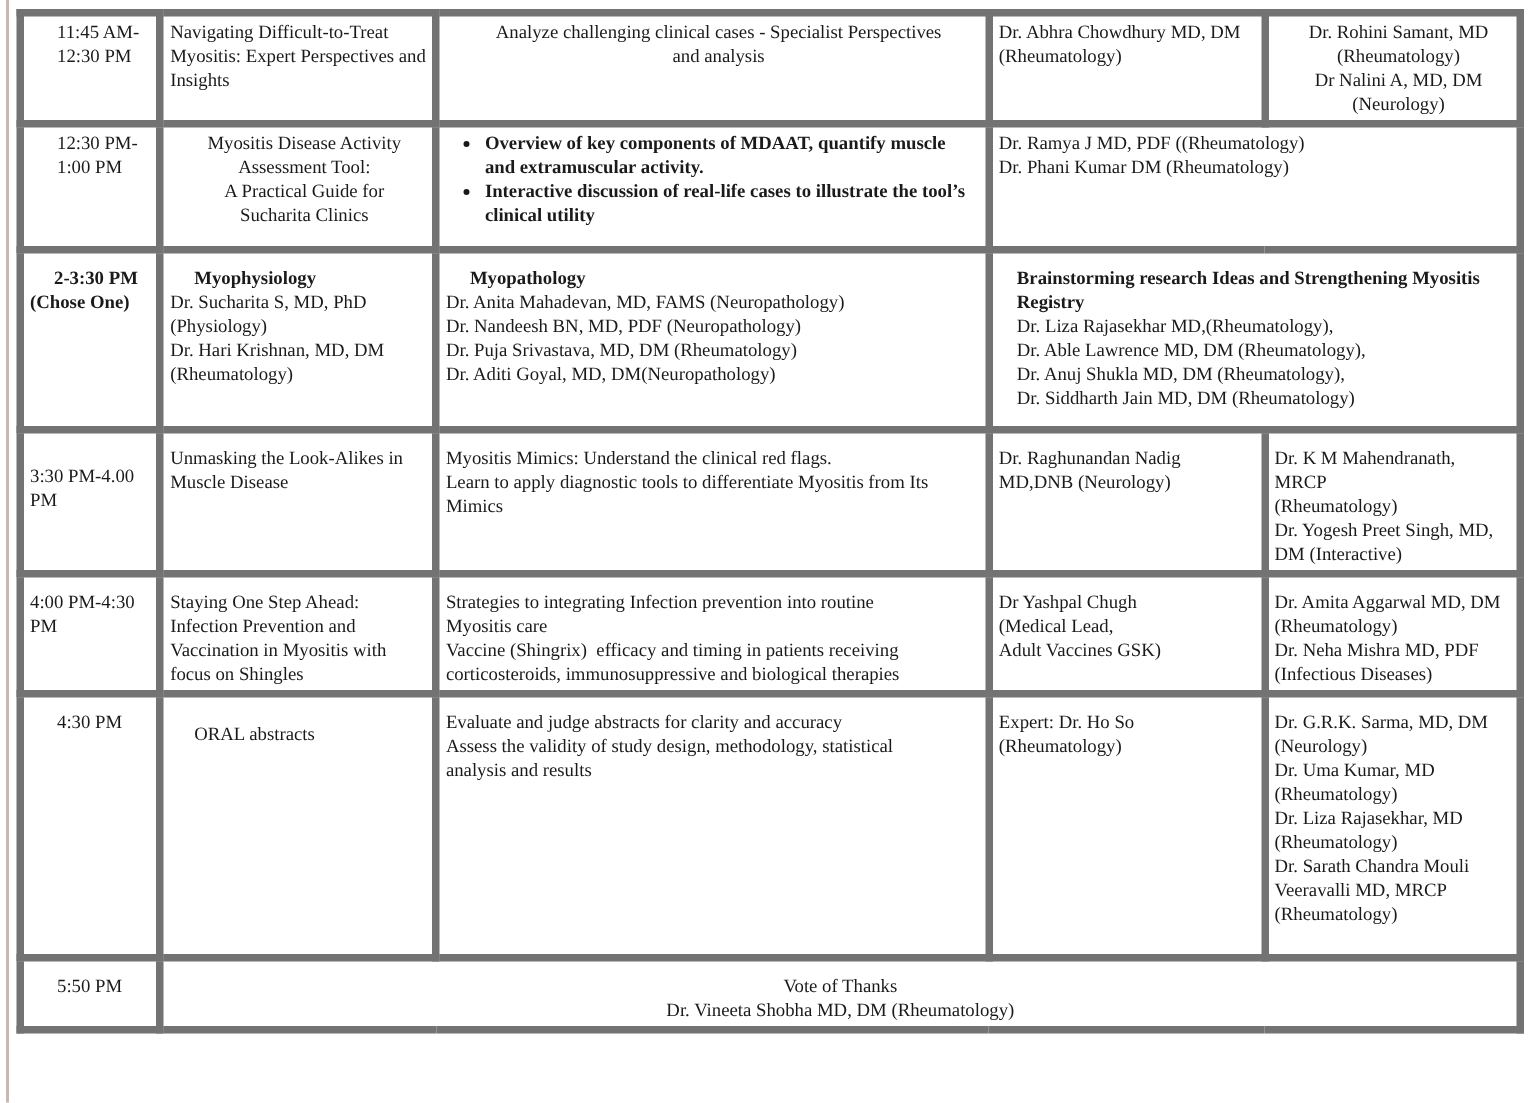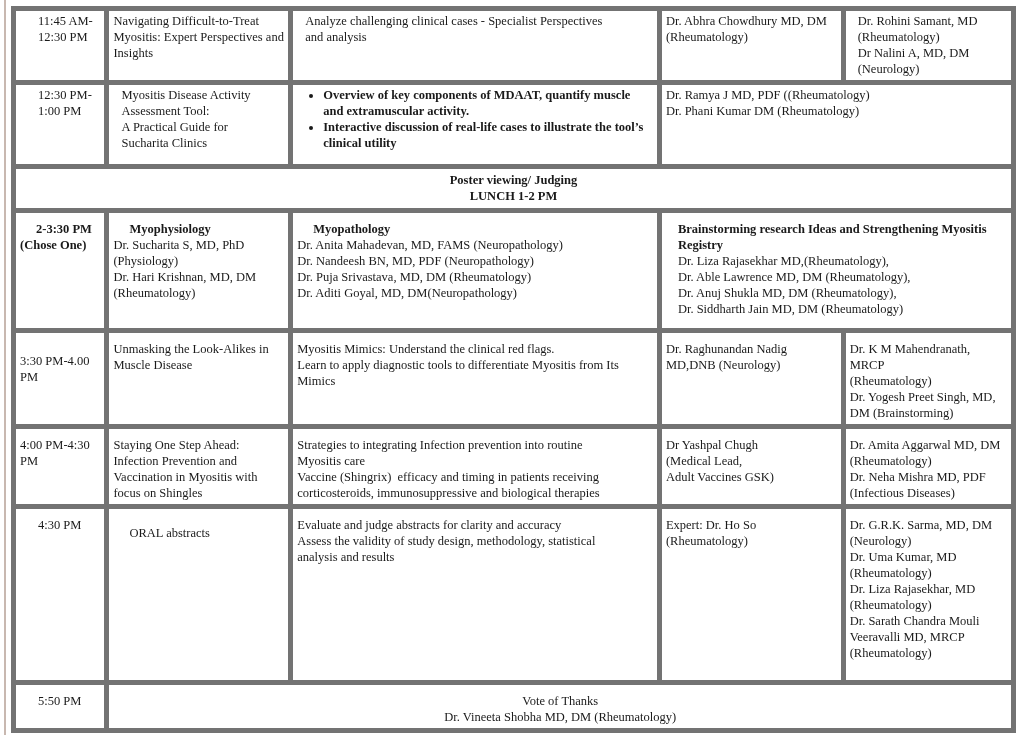--- a/index.html
+++ b/index.html
@@ -18,21 +18,21 @@
   }
   table.agenda td {
     border: 5px solid #737373; vertical-align: top; padding: 2px 4px 3px 4px;
   }
   .col-time { width: 90px; }
   .col-title { width: 177px; }
   .col-desc { width: 355px; }
   .col-fac1 { width: 177px; }
   .col-fac2 { width: 164px; }
   .time { padding-left: 22px !important; }
-  .indent { padding-left: 12px !important; }
+  .indent { padding-left: 12px !important; text-align: center; }
   .bold { font-weight: bold; }
   .center { text-align: center; }
   ul.bullets { margin: 0; padding-left: 26px; font-weight: bold; }
   ul.bullets li { margin: 0; }
   .line { display: block; }
   .nowrap { white-space: nowrap; overflow: visible; }
   .clip { overflow: hidden; white-space: nowrap; }
 </style>
 </head>
 <body>
@@ -87,26 +87,20 @@
         <li>Overview of key components of MDAAT, quantify muscle and extramuscular activity.</li>
         <li>Interactive discussion of real-life cases to illustrate the tool’s clinical utility</li>
       </ul>
     </td>
     <td colspan="2">
       <span class="line">Dr. Ramya J MD, PDF ((Rheumatology)</span>
       <span class="line">Dr. Phani Kumar DM (Rheumatology)</span>
     </td>
   </tr>
 
-  <tr style="height:44px">
-    <td colspan="5" class="center bold" style="vertical-align:middle">
-      <span class="line">Poster viewing/ Judging</span>
-      <span class="line">LUNCH 1-2 PM</span>
-    </td>
-  </tr>
 
   <tr style="height:120px">
     <td class="bold tl" style="padding-top:8px">
       <span class="line" style="padding-left:16px">2-3:30 PM</span>
       <span class="line">(Chose One)</span>
     </td>
     <td style="padding-top:8px">
       <span class="line bold" style="padding-left:16px">Myophysiology</span>
       <span class="line">Dr. Sucharita S, MD, PhD</span>
       <span class="line">(Physiology)</span>
@@ -143,21 +137,21 @@
     </td>
     <td style="padding-top:8px">
       <span class="line">Dr. Raghunandan Nadig</span>
       <span class="line">MD,DNB (Neurology)</span>
     </td>
     <td style="padding-top:8px">
       <span class="line">Dr. K M Mahendranath,</span>
       <span class="line">MRCP</span>
       <span class="line">(Rheumatology)</span>
       <span class="line nowrap">Dr. Yogesh Preet Singh, MD,</span>
-      <span class="line">DM (Brainstorming)</span>
+      <span class="line">DM (Interactive)</span>
     </td>
   </tr>
 
   <tr style="height:78px">
     <td class="tl" style="padding-top:8px">
       <span class="line nowrap">4:00 PM-4:30</span>
       <span class="line">PM</span>
     </td>
     <td style="padding-top:8px">Staying One Step Ahead: Infection Prevention and Vaccination in Myositis with focus on Shingles</td>
     <td style="padding-top:8px">

